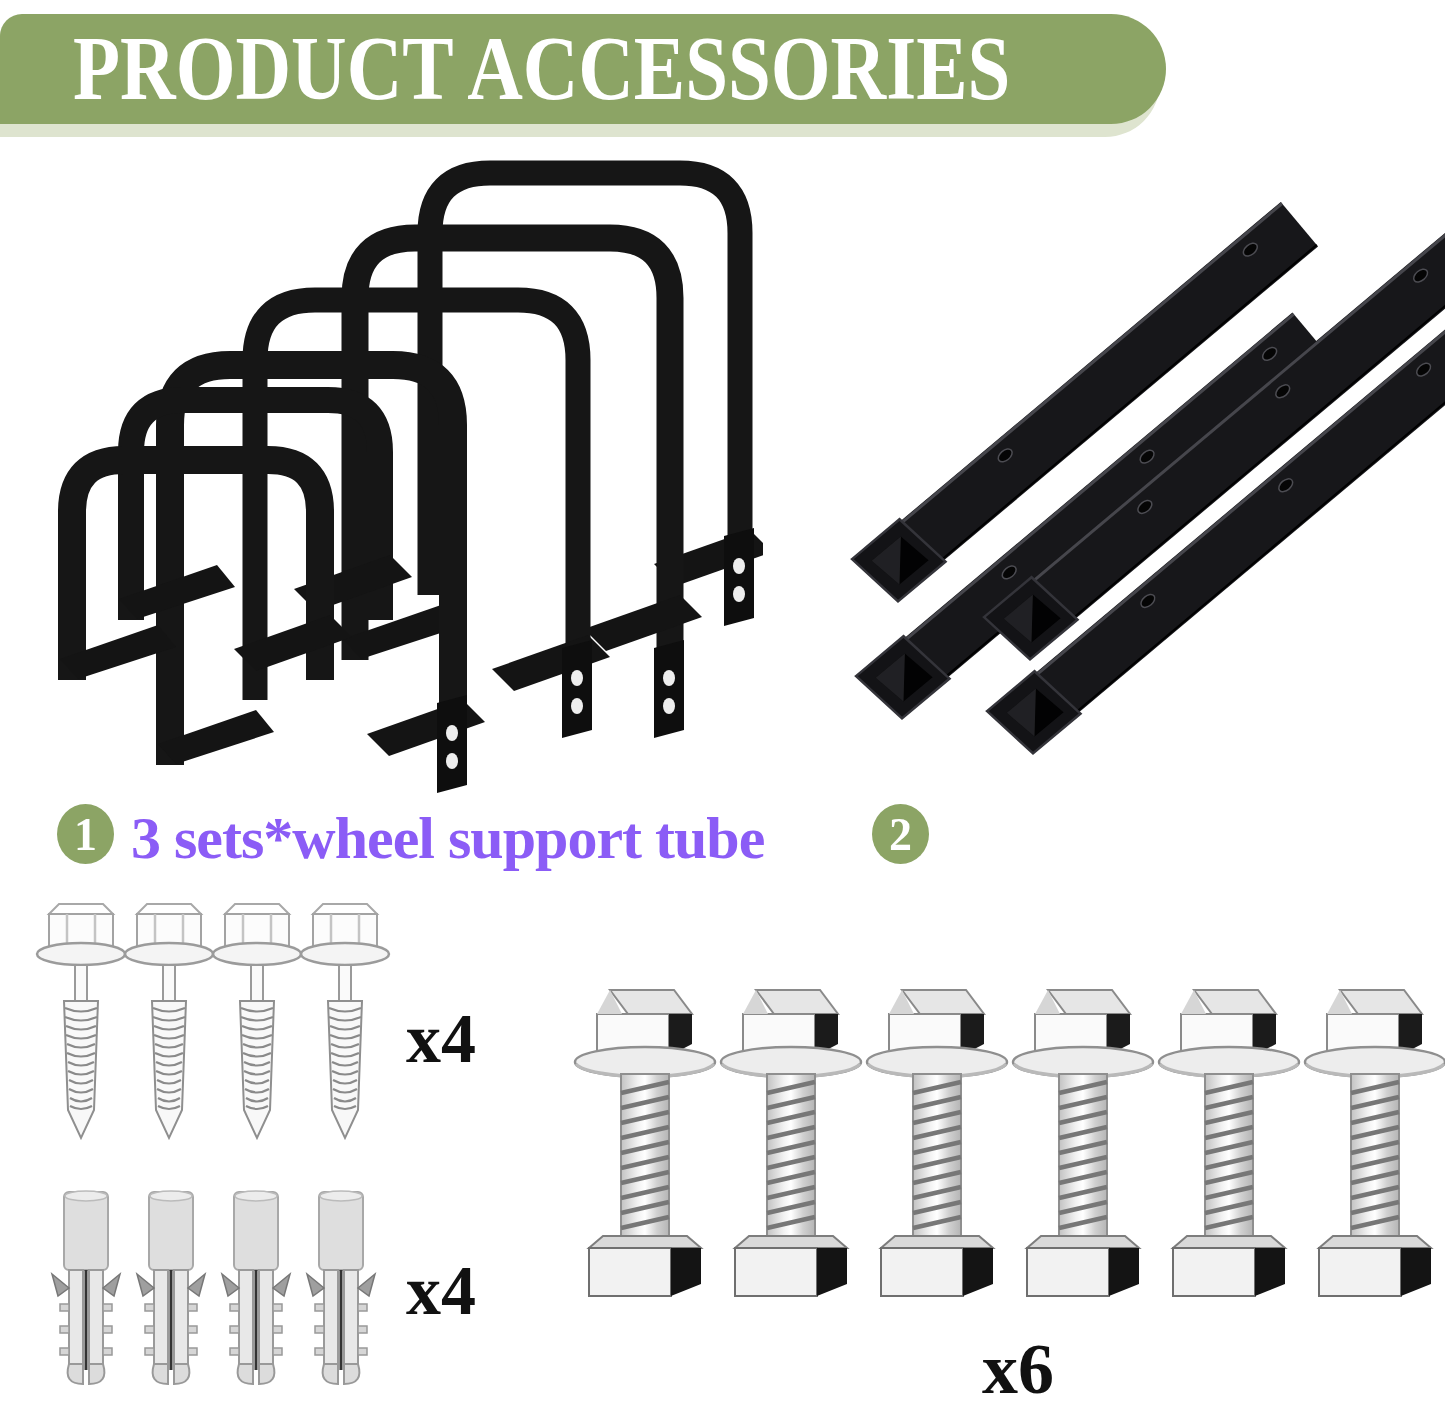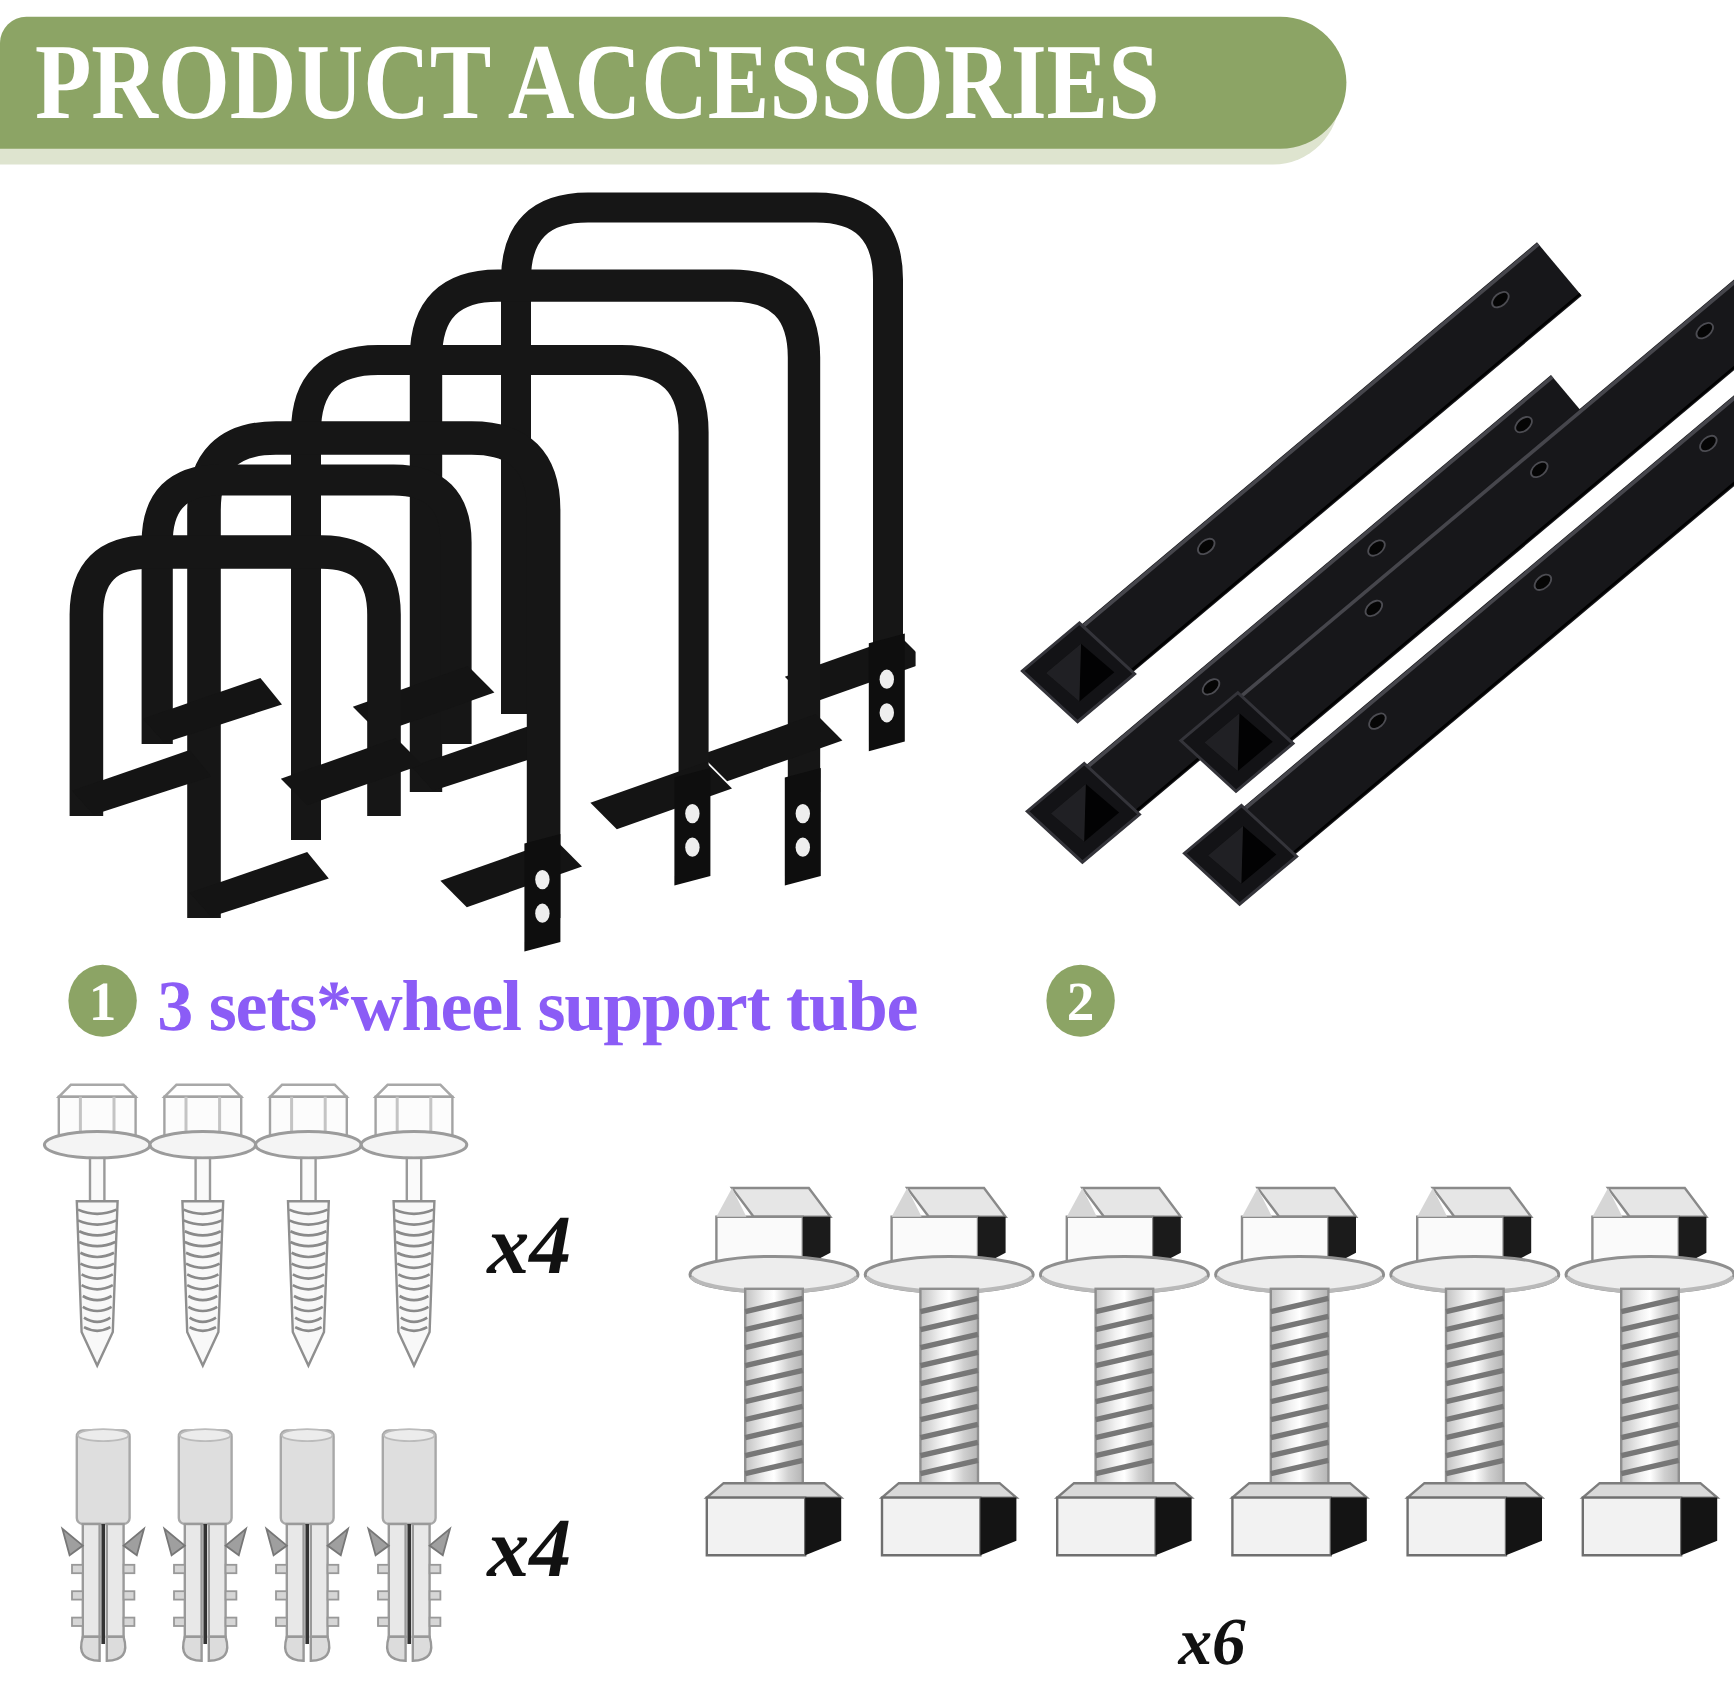--- a/index.html
+++ b/index.html
@@ -9,21 +9,21 @@
   }
   svg{display:block;}
   .abs{position:absolute;}
 
   
   .banner{
     position:absolute;left:0;top:14px;width:1122px;height:110px;
     background:#8ca465;
     border-radius:22px 55px 55px 0;
     box-shadow:-6px 13px 0 #dee4cf;
-    display:flex;align-items:center;
+    display:flex;align-items:center;padding-left:44px;
   }
   .banner-title{
     color:#ffffff;font-weight:bold;font-size:90px;line-height:110px;
     padding-left:34px;white-space:nowrap;letter-spacing:0px;
     transform:scaleX(0.855);transform-origin:left center;
   }
 
   
   .badge{
     position:absolute;width:57px;height:60px;border-radius:50%;
@@ -37,25 +37,25 @@
   .caption{
     position:absolute;color:#8b5cf6;font-weight:bold;font-size:60px;
     line-height:84px;letter-spacing:-1px;white-space:nowrap;
   }
   #caption-1{left:131px;top:796px;}
   #caption-2{left:944px;top:796px;}
 
   
   .qty{
     position:absolute;color:#111111;font-weight:bold;font-size:70px;
-    line-height:70px;white-space:nowrap;font-style:italic;
+    line-height:70px;white-space:nowrap;
   }
   #qty-screws{left:406px;top:1004px;}
   #qty-anchors{left:406px;top:1256px;}
-  #qty-bolts{left:982px;top:1334px;font-size:56px;}
+  #qty-bolts{left:982px;top:1334px;font-size:72px;}
 
   
   #hoops-svg{left:18px;top:140px;}
   #tubes-svg{left:845px;top:145px;}
   #screws-svg{left:35px;top:898px;}
   #anchors-svg{left:38px;top:1186px;}
   #bolts-svg{left:570px;top:982px;}
 </style>
 </head>
 <body>

